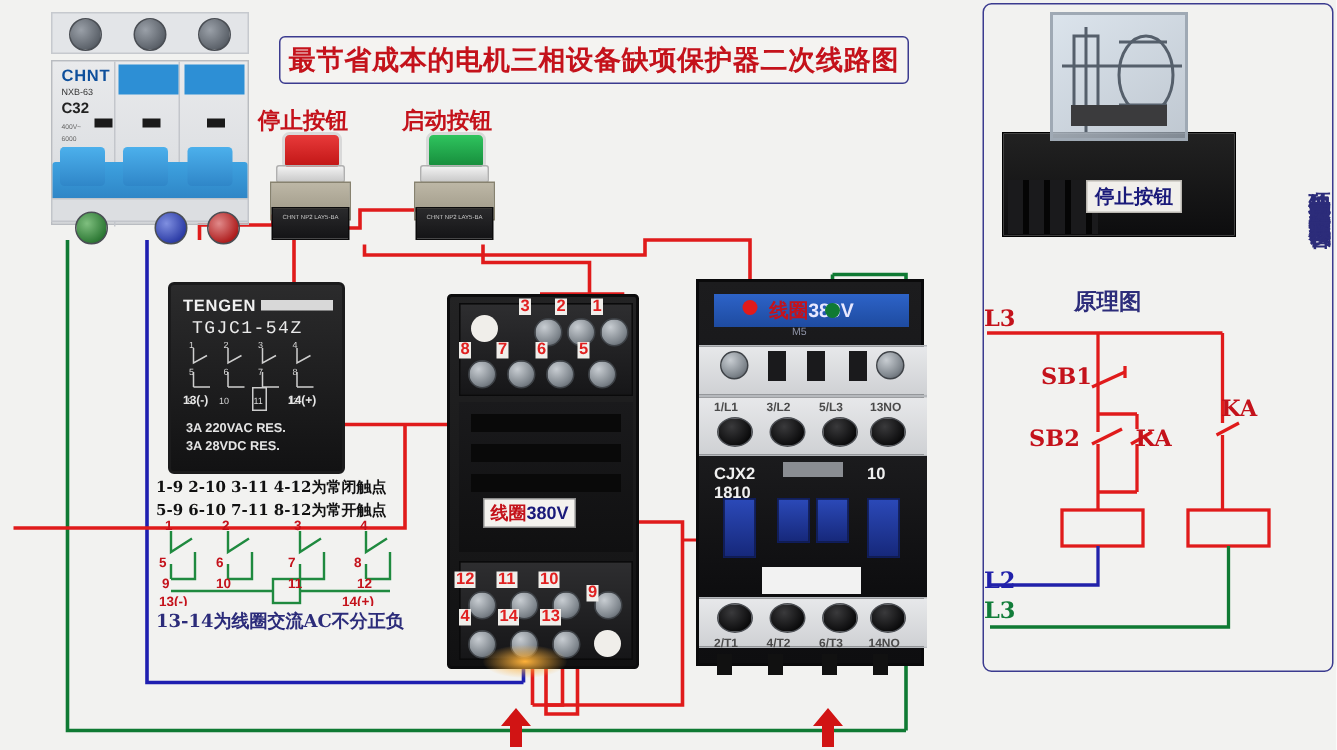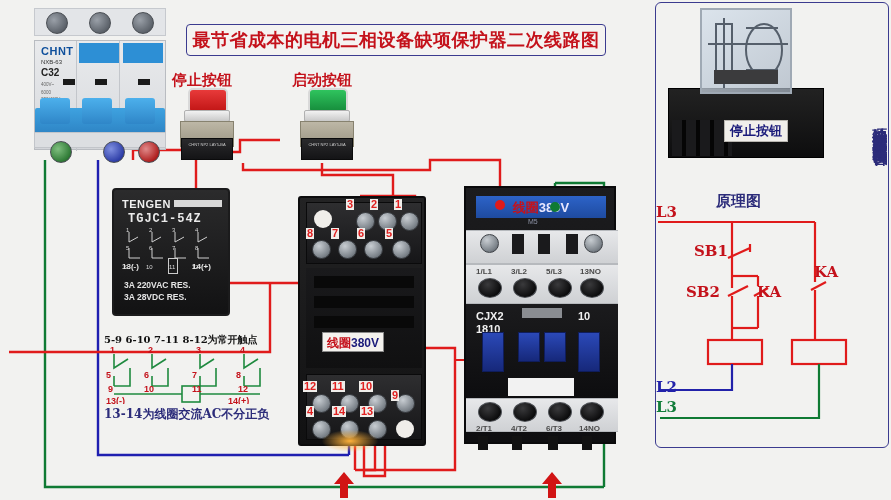--- a/index.html
+++ b/index.html
@@ -140,21 +140,21 @@
     background: linear-gradient(180deg,#2b2b2c,#121213);
     border: 2px solid #1b1b1c; border-radius: 4px;
   }
   .tg-brand {
     left: 8px; top: 8px; color: #f0f0f0; font-size: 11px;
     font-weight: bold; letter-spacing: .5px;
   }
   .tg-bar { left: 60px; top: 10px; width: 48px; height: 7px; background: #d8d8d8; }
   .tg-model {
     left: 14px; top: 22px; color: #eaeaea; font-size: 12px;
-    letter-spacing: 1px; font-family: "Liberation Mono", monospace; font-weight: bold;
+    letter-spacing: 1px; font-family: "Liberation Mono", monospace;
   }
   .tg-spec {
     left: 10px; top: 84px; color: #e4e4e4; font-size: 8.5px;
     line-height: 1.35; font-weight: bold;
   }
   .tg-contacts { left: 10px; top: 38px; width: 100px; height: 44px; }
 
   
   .cap-line {
     color: #111; font-size: 10px; font-weight: bold;
@@ -338,21 +338,21 @@
     <div class="abs btn-label" style="left:-4px;top:-1px;">停止按钮</div>
     <div class="abs pb-cap" style="left:12px;top:16px;background:linear-gradient(180deg,#e83a3a,#c01414);"></div>
     <div class="abs pb-ring" style="left:8px;top:38px;"></div>
     <div class="abs pb-base" style="left:4px;top:49px;"></div>
     <div class="abs pb-blk" style="left:5px;top:66px;height:22px;">
       <small>CHNT  NP2
 LAY5-BA</small>
     </div>
   </div>
 
-  <div class="abs" style="left:272px;top:72px;width:62px;height:72px;margin-left:24px;">
+  <div class="abs" style="left:272px;top:72px;width:62px;height:72px;">
     <div class="abs btn-label" style="left:-4px;top:-1px;">启动按钮</div>
     <div class="abs pb-cap" style="left:12px;top:16px;background:linear-gradient(180deg,#2fc45e,#158a3a);"></div>
     <div class="abs pb-ring" style="left:8px;top:38px;"></div>
     <div class="abs pb-base" style="left:4px;top:49px;"></div>
     <div class="abs pb-blk" style="left:5px;top:66px;height:22px;">
       <small>CHNT  NP2
 LAY5-BA</small>
     </div>
   </div>
 
@@ -382,20 +382,21 @@
           <text x="68" y="41">12</text>
       </g>
     </svg>
     <div class="abs" style="left:8px;top:72px;color:#e6e6e6;font-size:8px;font-weight:bold;">13(-)</div>
     <div class="abs" style="left:78px;top:72px;color:#e6e6e6;font-size:8px;font-weight:bold;">14(+)</div>
     <div class="abs" style="left:54px;top:68px;width:10px;height:16px;border:1px solid #ccc;"></div>
     <div class="abs tg-spec" style="top:90px;">3A 220VAC  RES.</div>
     <div class="abs tg-spec" style="top:102px;">3A 28VDC  RES.</div>
   </div>
 
+  <div class="abs cap-line" style="left:104px;top:318px;">1-9 2-10 3-11 4-12为常闭触点</div>
   <div class="abs cap-line" style="left:104px;top:333px;">5-9 6-10 7-11 8-12为常开触点</div>
 
   <svg class="abs" style="left:104px;top:346px;width:180px;height:58px;" viewBox="0 0 180 58">
     <g stroke="#1f8a3f" stroke-width="1.6" fill="none">
       <path d="M10,8 L10,22 L24,13"></path>
         <path d="M10,30 L10,40 M10,40 L26,40 L26,22"></path>
       <path d="M48,8 L48,22 L62,13"></path>
         <path d="M48,30 L48,40 M48,40 L64,40 L64,22"></path>
       <path d="M96,8 L96,22 L110,13"></path>
         <path d="M96,30 L96,40 M96,40 L112,40 L112,22"></path>

